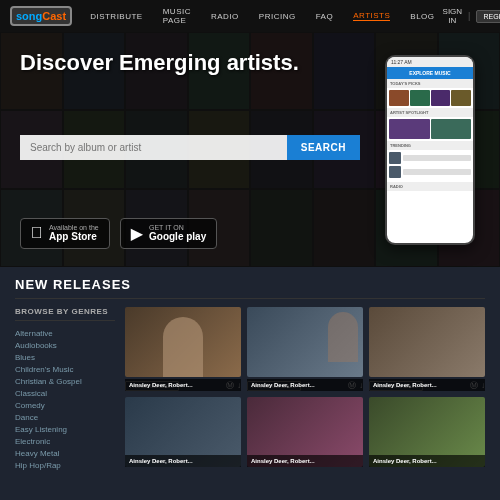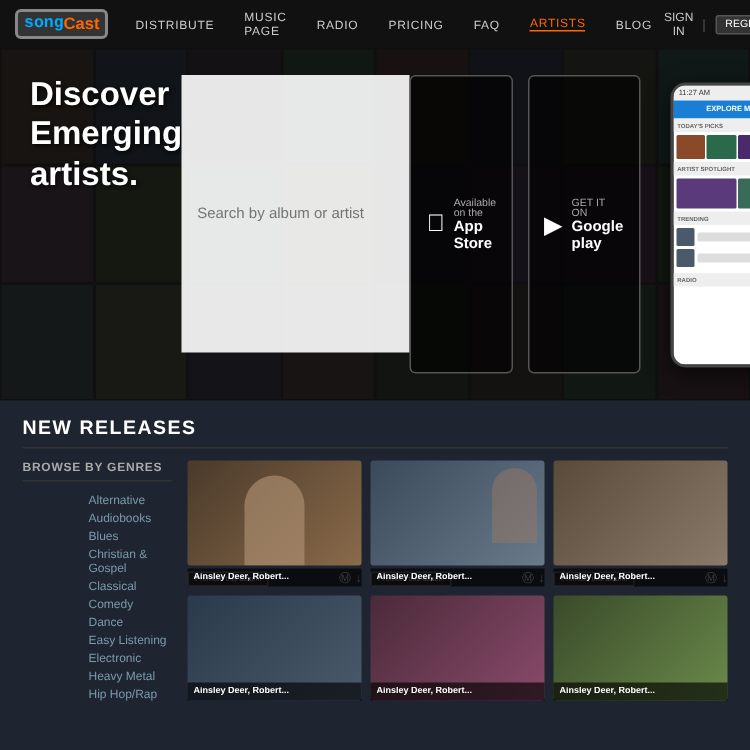--- a/index.html
+++ b/index.html
@@ -26,21 +26,20 @@
       border-radius: 4px;
       padding: 2px 4px;
       display: flex;
       align-items: center;
     }
     .logo-text {
       color: #00aaff;
       font-size: 11px;
       font-weight: bold;
       letter-spacing: 0px;
-      font-family: Liberation Mono, monospace;
     }
     .logo-cast {
       color: #ff6600;
       font-size: 11px;
       font-weight: bold;
     }
     .nav-links {
       display: flex;
       gap: 20px;
       flex: 1;
@@ -136,21 +135,21 @@
     .hero-content {
       position: absolute;
       top: 0; left: 0; right: 0; bottom: 0;
       display: flex;
       padding: 18px 20px;
       gap: 20px;
     }
     .hero-left {
       flex: 1;
       display: flex;
-      flex-direction: row;
+      flex-direction: column;
       justify-content: space-between;
     }
     .hero-title {
       color: #fff;
       font-size: 22px;
       font-weight: bold;
       line-height: 1.2;
       text-shadow: 1px 1px 3px rgba(0,0,0,0.8);
       margin-bottom: 14px;
     }
@@ -336,21 +335,20 @@
       font-size: 8px;
       font-weight: bold;
       text-transform: uppercase;
       letter-spacing: 0.5px;
       margin-bottom: 6px;
       border-bottom: 1px solid #333;
       padding-bottom: 4px;
     }
     .genre-list {
       list-style: none;
-      margin-left: 44px;
     }
     .genre-item {
       color: #7a9aaa;
       font-size: 8px;
       padding: 1.5px 0;
       cursor: pointer;
     }
     .albums-grid {
       flex: 1;
       display: flex;
@@ -489,20 +487,21 @@
     <div class="hero-bg-cell"></div>
   </div>
   <div class="hero-overlay"></div>
   <div class="hero-content">
     <div class="hero-left">
       <h1 class="hero-title">
         <span>Discover Emerging artists.</span><br>
       </h1>
       <div class="hero-search">
         <input type="text" placeholder="Search by album or artist" style="">
+        <button>SEARCH</button>
       </div>
       <div class="hero-badges">
         <div class="badge">
           <span class="badge-icon"></span>
           <div class="badge-text">
             <span class="badge-available">Available on the</span>
             <span class="badge-store">App Store</span>
           </div>
         </div>
         <div class="badge">
@@ -553,20 +552,21 @@
 
 <section class="new-releases">
   <h2 class="section-title">NEW RELEASES</h2>
   <div class="new-releases-body">
     <aside class="sidebar">
       <div class="sidebar-title">BROWSE BY GENRES</div>
       <ul class="genre-list">
         <li class="genre-item">Alternative</li>
         <li class="genre-item">Audiobooks</li>
         <li class="genre-item">Blues</li>
+        <li class="genre-item">Children's Music</li>
         <li class="genre-item">Christian &amp; Gospel</li>
         <li class="genre-item">Classical</li>
         <li class="genre-item">Comedy</li>
         <li class="genre-item">Dance</li>
         <li class="genre-item">Easy Listening</li>
         <li class="genre-item">Electronic</li>
         <li class="genre-item">Heavy Metal</li>
         <li class="genre-item">Hip Hop/Rap</li>
       </ul>
     </aside>

